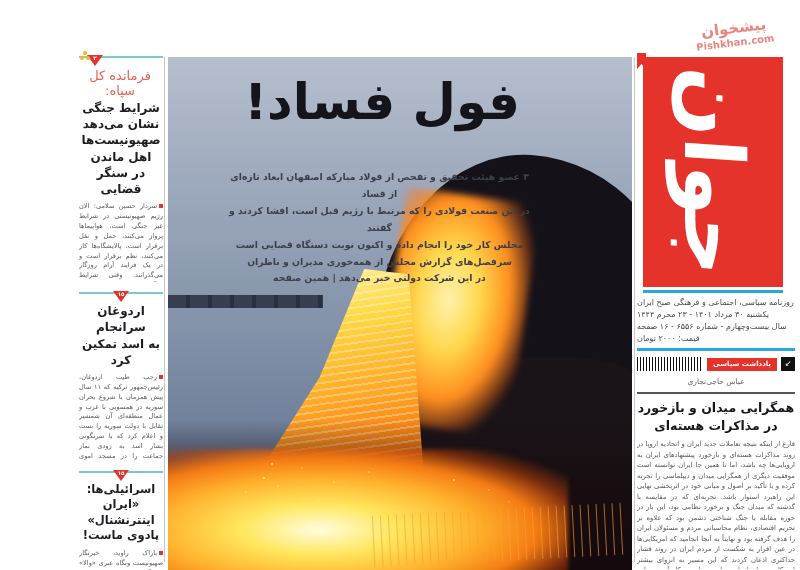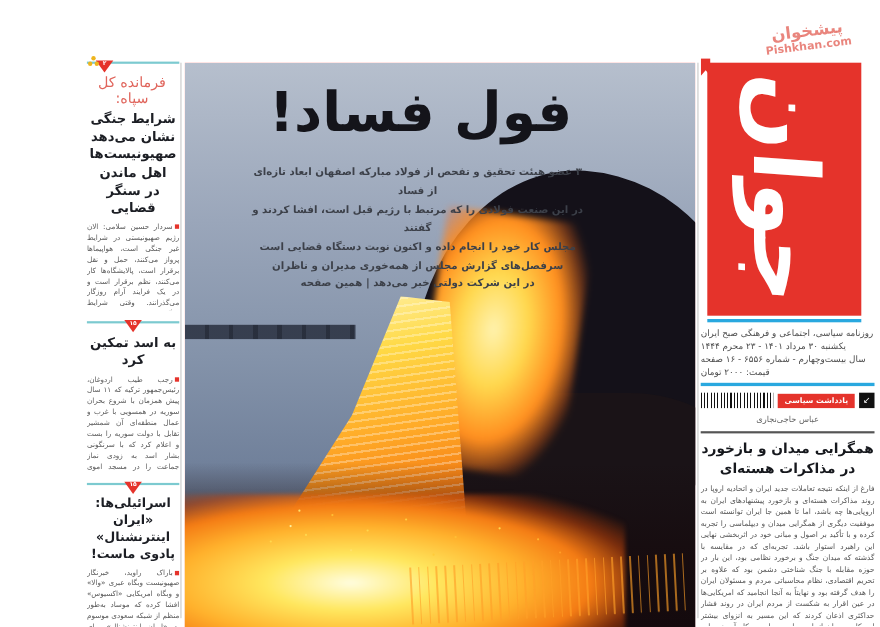--- a/index.html
+++ b/index.html
@@ -24,21 +24,21 @@
   .trefoil { position:absolute; top:-1px; left:4px; width:4px; height:4px; border-radius:50%; background:#eeb51e;
     box-shadow:-3px 5px 0 #eeb51e, 3px 5px 0 #eeb51e; }
   .kicker { font-size:13px; color:#e0655c; text-align:center; margin:3px 2px 2px 0; }
   .sb-h { font-weight:bold; color:#1c1e24; text-align:center; font-size:12px; line-height:1.35; }
   .sb-h.small { font-size:11.5px; }
   .sb-body { font-size:6.6px; line-height:1.5; color:#5a5a5a; text-align:justify; overflow:hidden; margin:5px 1px 0 1px; }
   .bullet { display:inline-block; width:4px; height:4px; background:#e5332b; margin-left:2px; }
   .sb-sec { margin-bottom:6px; }
 
   
-  .photo { position:absolute; left:168px; top:57px; width:464px; height:513px; overflow:hidden; background:#fca5a5; }
+  .photo { position:absolute; left:168px; top:57px; width:464px; height:513px; overflow:hidden; background:#0ea5e9; }
   .sky { position:absolute; inset:0;
     background:linear-gradient(180deg,#b6bfcd 0%, #9aa6ba 28%, #8493aa 52%, #70809a 72%, #5b6478 100%); }
   .train { position:absolute; left:0; top:238px; width:155px; height:13px; opacity:.9;
     background:repeating-linear-gradient(90deg,#2e3545 0 18px,#1f2431 18px 22px); }
   .mound { position:absolute; left:208px; top:98px; width:300px; height:330px; background:#141119;
     border-radius:48% 52% 42% 58% / 55% 48% 52% 45%; transform:rotate(4deg); }
   .mound2 { position:absolute; left:180px; top:300px; width:320px; height:240px; background:#1a1317; border-radius:50% 30% 0 0/40% 25% 0 0; }
   .glow { position:absolute; left:222px; top:138px; width:135px; height:235px; transform:rotate(8deg); filter:blur(3px);
     background:radial-gradient(ellipse at 42% 45%, #fff2ae 0%, #ffd84e 28%, #ff8e1f 55%, rgba(255,110,25,.35) 72%, rgba(255,110,25,0) 80%); }
   .fall { position:absolute; left:52px; top:212px; width:212px; height:258px; filter:blur(.6px);
@@ -51,21 +51,21 @@
   .pool { position:absolute; left:-30px; top:392px; width:430px; height:155px; filter:blur(2px);
     background:radial-gradient(ellipse at 42% 52%, #fffde0 0%, #ffe75e 22%, #ffb12c 45%, #f47b14 62%, rgba(200,70,10,.55) 75%, rgba(200,70,10,0) 86%); }
   .streaks { position:absolute; left:205px; top:452px; width:255px; height:52px; transform:rotate(-3deg); opacity:.75; filter:blur(.4px);
     background:repeating-linear-gradient(90deg, rgba(255,160,40,.85) 0 1.5px, rgba(120,40,10,0) 1.5px 8px); }
   .sparks { position:absolute; left:95px; top:420px; width:2px; height:2px; border-radius:50%; background:#fff3a0;
     box-shadow:14px 8px 0 #ffd84e, 38px -10px 0 #ffbf35, 70px 4px 0 #ffd84e, 105px -6px 0 #ffce3f,
                150px 10px 0 #ffbf35, 190px 2px 0 #ffd84e, 225px 12px 0 #ffb62e, 55px 22px 0 #ffe26b,
                -18px 14px 0 #ffd84e, 130px 26px 0 #ffcb3a, 245px 24px 0 #ff9e26, 8px -14px 0 #ffe26b; }
   .lead-headline { position:absolute; top:18px; right:112px; z-index:10;
     font-size:50px; font-weight:bold; color:#14141a; letter-spacing:-1px; line-height:1.1; }
-  .lead-deck { position:absolute; top:92px; right:100px; width:305px; z-index:10; text-align:center;
+  .lead-deck { position:absolute; top:112px; right:100px; width:305px; z-index:10; text-align:center;
     font-size:9.3px; font-weight:bold; color:#3c4049; line-height:1.82; }
 
   
   .rightcol { position:absolute; left:637px; top:57px; width:158px; }
   .logo-box { position:absolute; left:6px; top:0; width:140px; height:230px; background:#e5332b; overflow:hidden; }
   .logo-text { position:absolute; top:50%; left:50%; transform:translate(-50%,-50%) rotate(90deg) skew(-4deg);
     font-size:82px; font-weight:bold; color:#fff; white-space:nowrap; }
   .flag { position:absolute; left:0; top:-4px; width:9px; height:16px; background:#e5332b;
     clip-path:polygon(0 0, 100% 0, 100% 100%, 50% 68%, 0 100%); }
   .blue-bar { position:absolute; left:6px; top:233px; width:140px; height:3px; background:#29a8df; }
@@ -118,20 +118,21 @@
       <div class="sb-h">در سنگر قضایی</div>
       <div class="sb-body" style="height:80px;"><span class="bullet"></span><span>سردار حسین سلامی: الان رژیم صهیونیستی در شرایط غیر جنگی است، هواپیماها پرواز می‌کنند، حمل و نقل برقرار است، پالایشگاه‌ها کار می‌کنند، نظم برقرار است و در یک فرایند آرام روزگار می‌گذرانند. وقتی شرایط جنگی رخ دهد، همه چیز گسسته می‌شود چون سرزمین کوچک و پرجمعیت است. آن هم چه جمعیتی؛ جمعیتی که برای رفاه و یک زندگی راحت وارد این سرزمین شده‌اند.</span></div>
     </div>
 
     <div class="sb-sec">
       <div class="divider t-center">
         <span class="line"></span>
         <span class="tri"></span>
         <span class="tri-num">۱۵</span>
       </div>
+      <div class="sb-h">اردوغان سرانجام</div>
       <div class="sb-h">به اسد تمکین کرد</div>
       <div class="sb-body" style="height:88px;"><span class="bullet"></span><span>رجب طیب اردوغان، رئیس‌جمهور ترکیه که ۱۱ سال پیش همزمان با شروع بحران سوریه در همسویی با غرب و عمال منطقه‌ای آن شمشیر تقابل با دولت سوریه را بست و اعلام کرد که با سرنگونی بشار اسد به زودی نماز جماعت را در مسجد اموی دمشق برپا خواهد کرد، اکنون که سیاست‌هایش به شکست منتهی شده است در چرخشی ۱۸۰ درجه‌ای گفته که چشم طمع به همسایه جنوبی ندارد و خواهان بهبود رابطه با دمشق است. اظهاراتی که چراغ سبزی به دولتمردان ترکیه بود تا چمدان سفر به دمشق را ببندند تا اولین گام عادی‌سازی روابط بین دو کشور برداشته شود.</span></div>
     </div>
 
     <div class="sb-sec">
       <div class="divider t-center">
         <span class="line"></span>
         <span class="tri"></span>
         <span class="tri-num">۱۵</span>
       </div>

